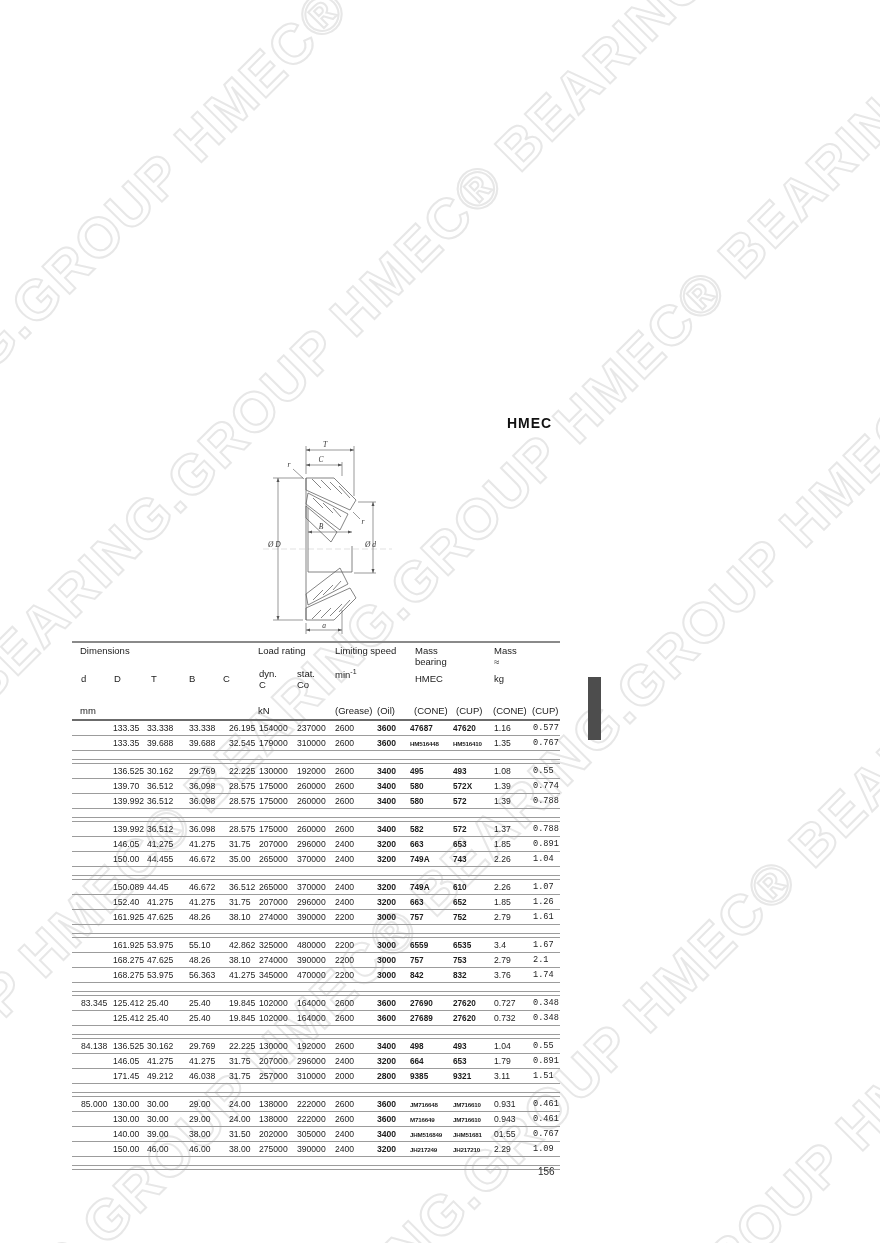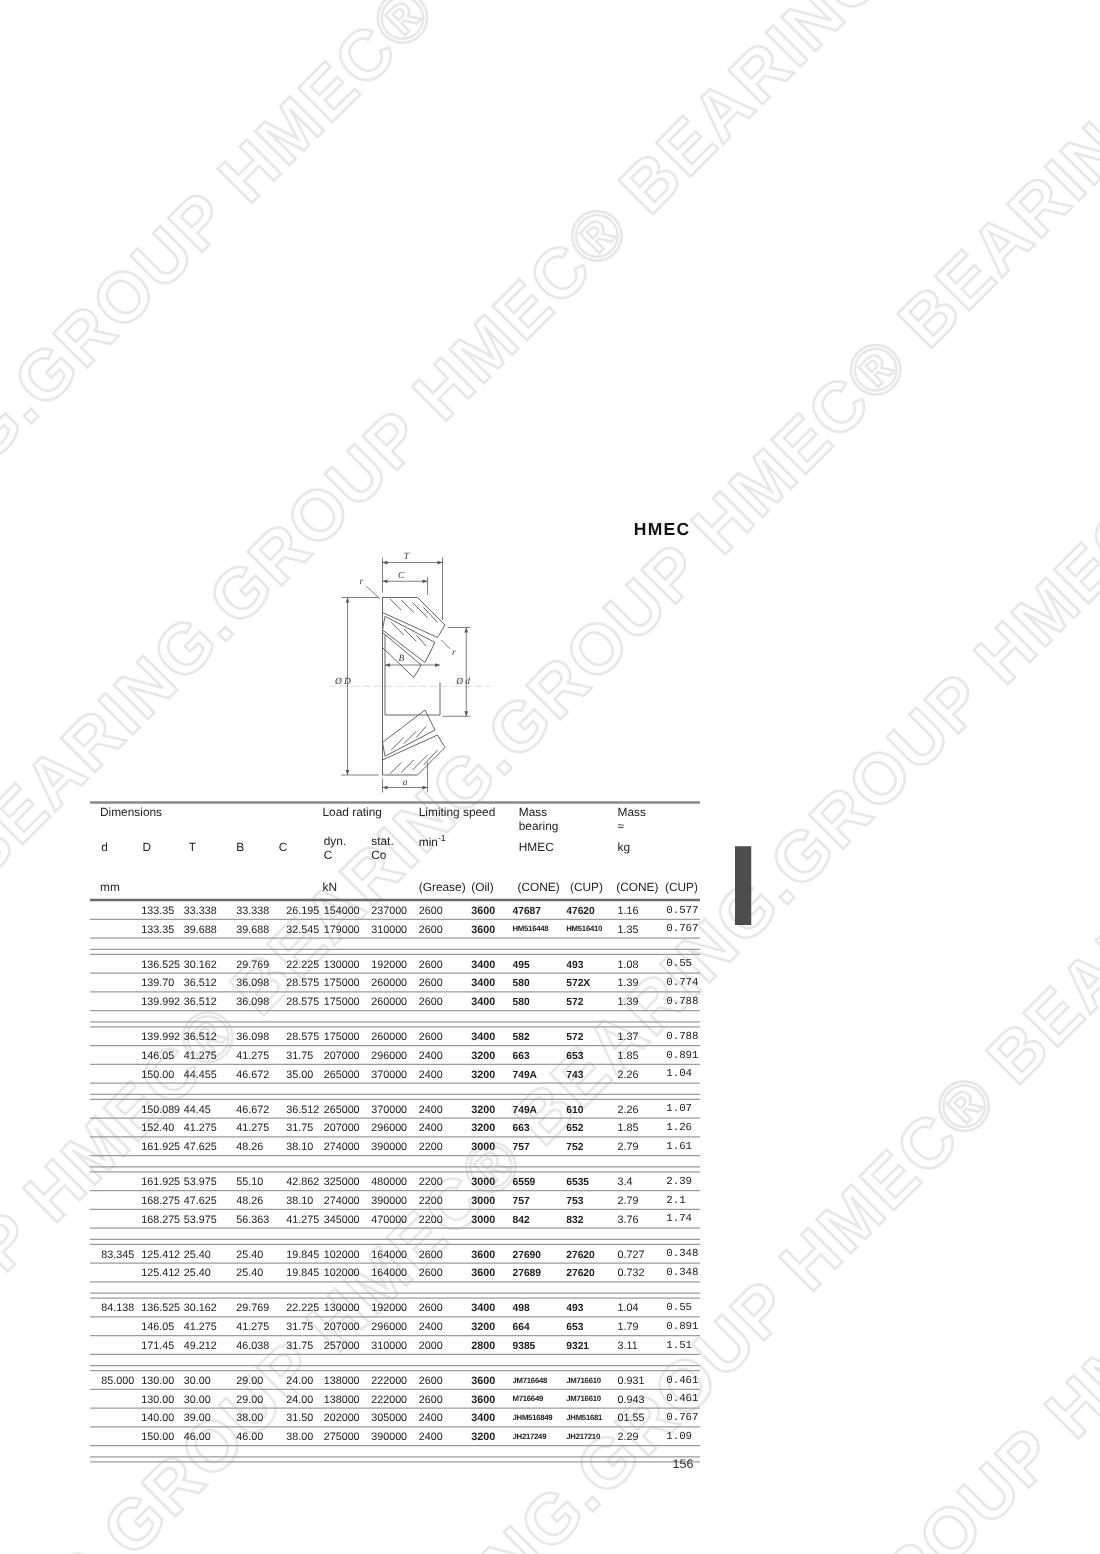--- a/index.html
+++ b/index.html
@@ -349,21 +349,21 @@
           <div class="c c2">53.975</div>
           <div class="c c3">55.10</div>
           <div class="c c4">42.862</div>
           <div class="c c5">325000</div>
           <div class="c c6">480000</div>
           <div class="c c7">2200</div>
           <div class="c c8">3000</div>
           <div class="c c9 code">6559</div>
           <div class="c c10 code">6535</div>
           <div class="c c11">3.4</div>
-          <div class="c c12">2.39</div>
+          <div class="c c12">1.67</div>
         </div>
         <div class="t-row">
           <div class="c c0"></div>
           <div class="c c1">168.275</div>
           <div class="c c2">47.625</div>
           <div class="c c3">48.26</div>
           <div class="c c4">38.10</div>
           <div class="c c5">274000</div>
           <div class="c c6">390000</div>
           <div class="c c7">2200</div>

